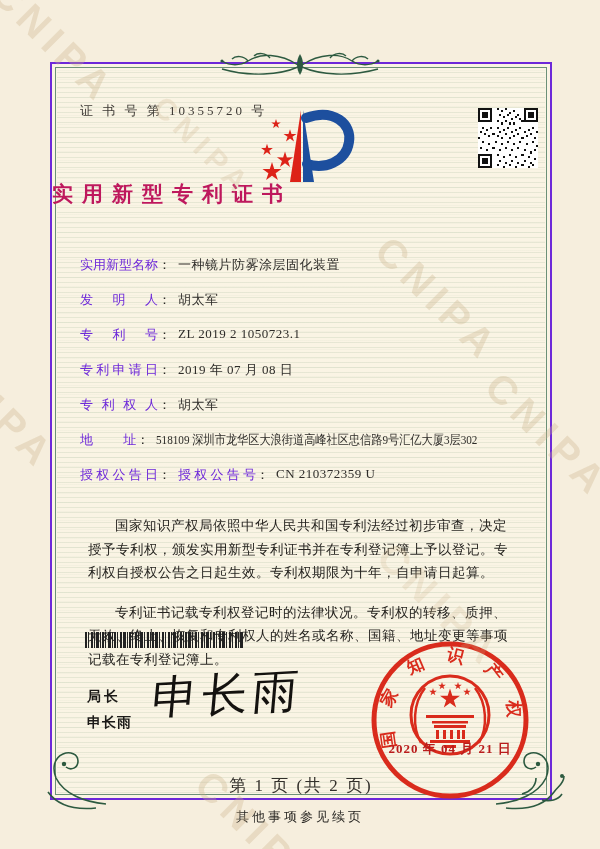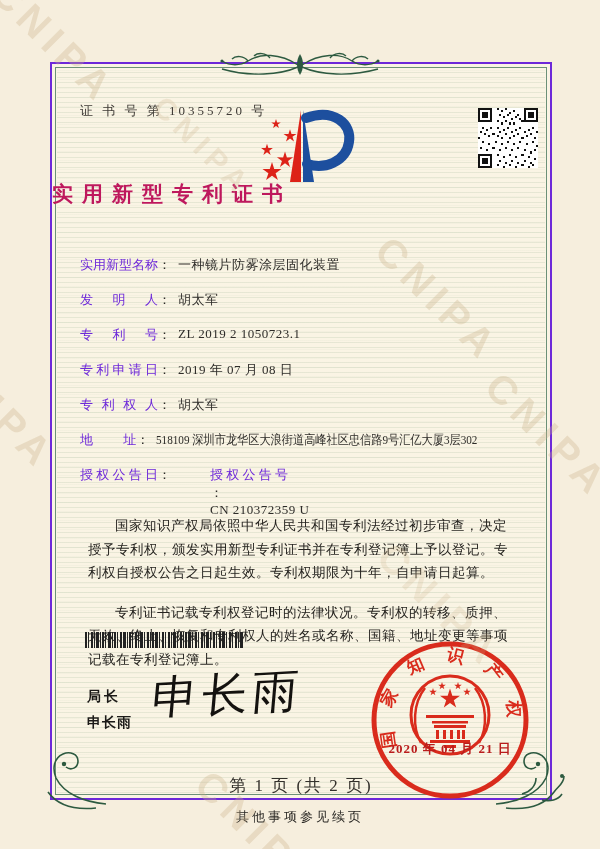--- a/index.html
+++ b/index.html
@@ -44,21 +44,21 @@
   .fields{ position:absolute; left:28px; top:192px; width:450px; font-size:13px; }
   .frow{ height:35px; display:flex; align-items:flex-start; white-space:nowrap; }
   .flabel{
     display:inline-block; width:78px;
     text-align:justify; text-align-last:justify;
     letter-spacing:0; color:#6d28d9;
   }
   .fcolon{ margin-right:7px; }
   .fvalue{ letter-spacing:0.5px; color:#2e2c29; }
   .fvalue.condensed{ display:inline-block; transform:scaleX(0.86); transform-origin:left top; letter-spacing:0; }
-  .fgroup2{ margin-left:32px; display:flex;flex-direction:column; }
+  .fgroup2{ display:flex; }
   .paras{
     position:absolute; left:20px; top:434px; width:458px;
     font-size:13.5px; line-height:23.5px; letter-spacing:0.5px; color:#262420;
   }
   .paras p{ margin:16px; text-indent:2em; }
   .barcode{ position:absolute; left:33px; top:568px; }
   .director-title{
     position:absolute; left:35px; top:624px;
     font-family:"Liberation Sans","DejaVu Sans",sans-serif;
     font-weight:700; font-size:14px; letter-spacing:3px; color:#1c1a18;

